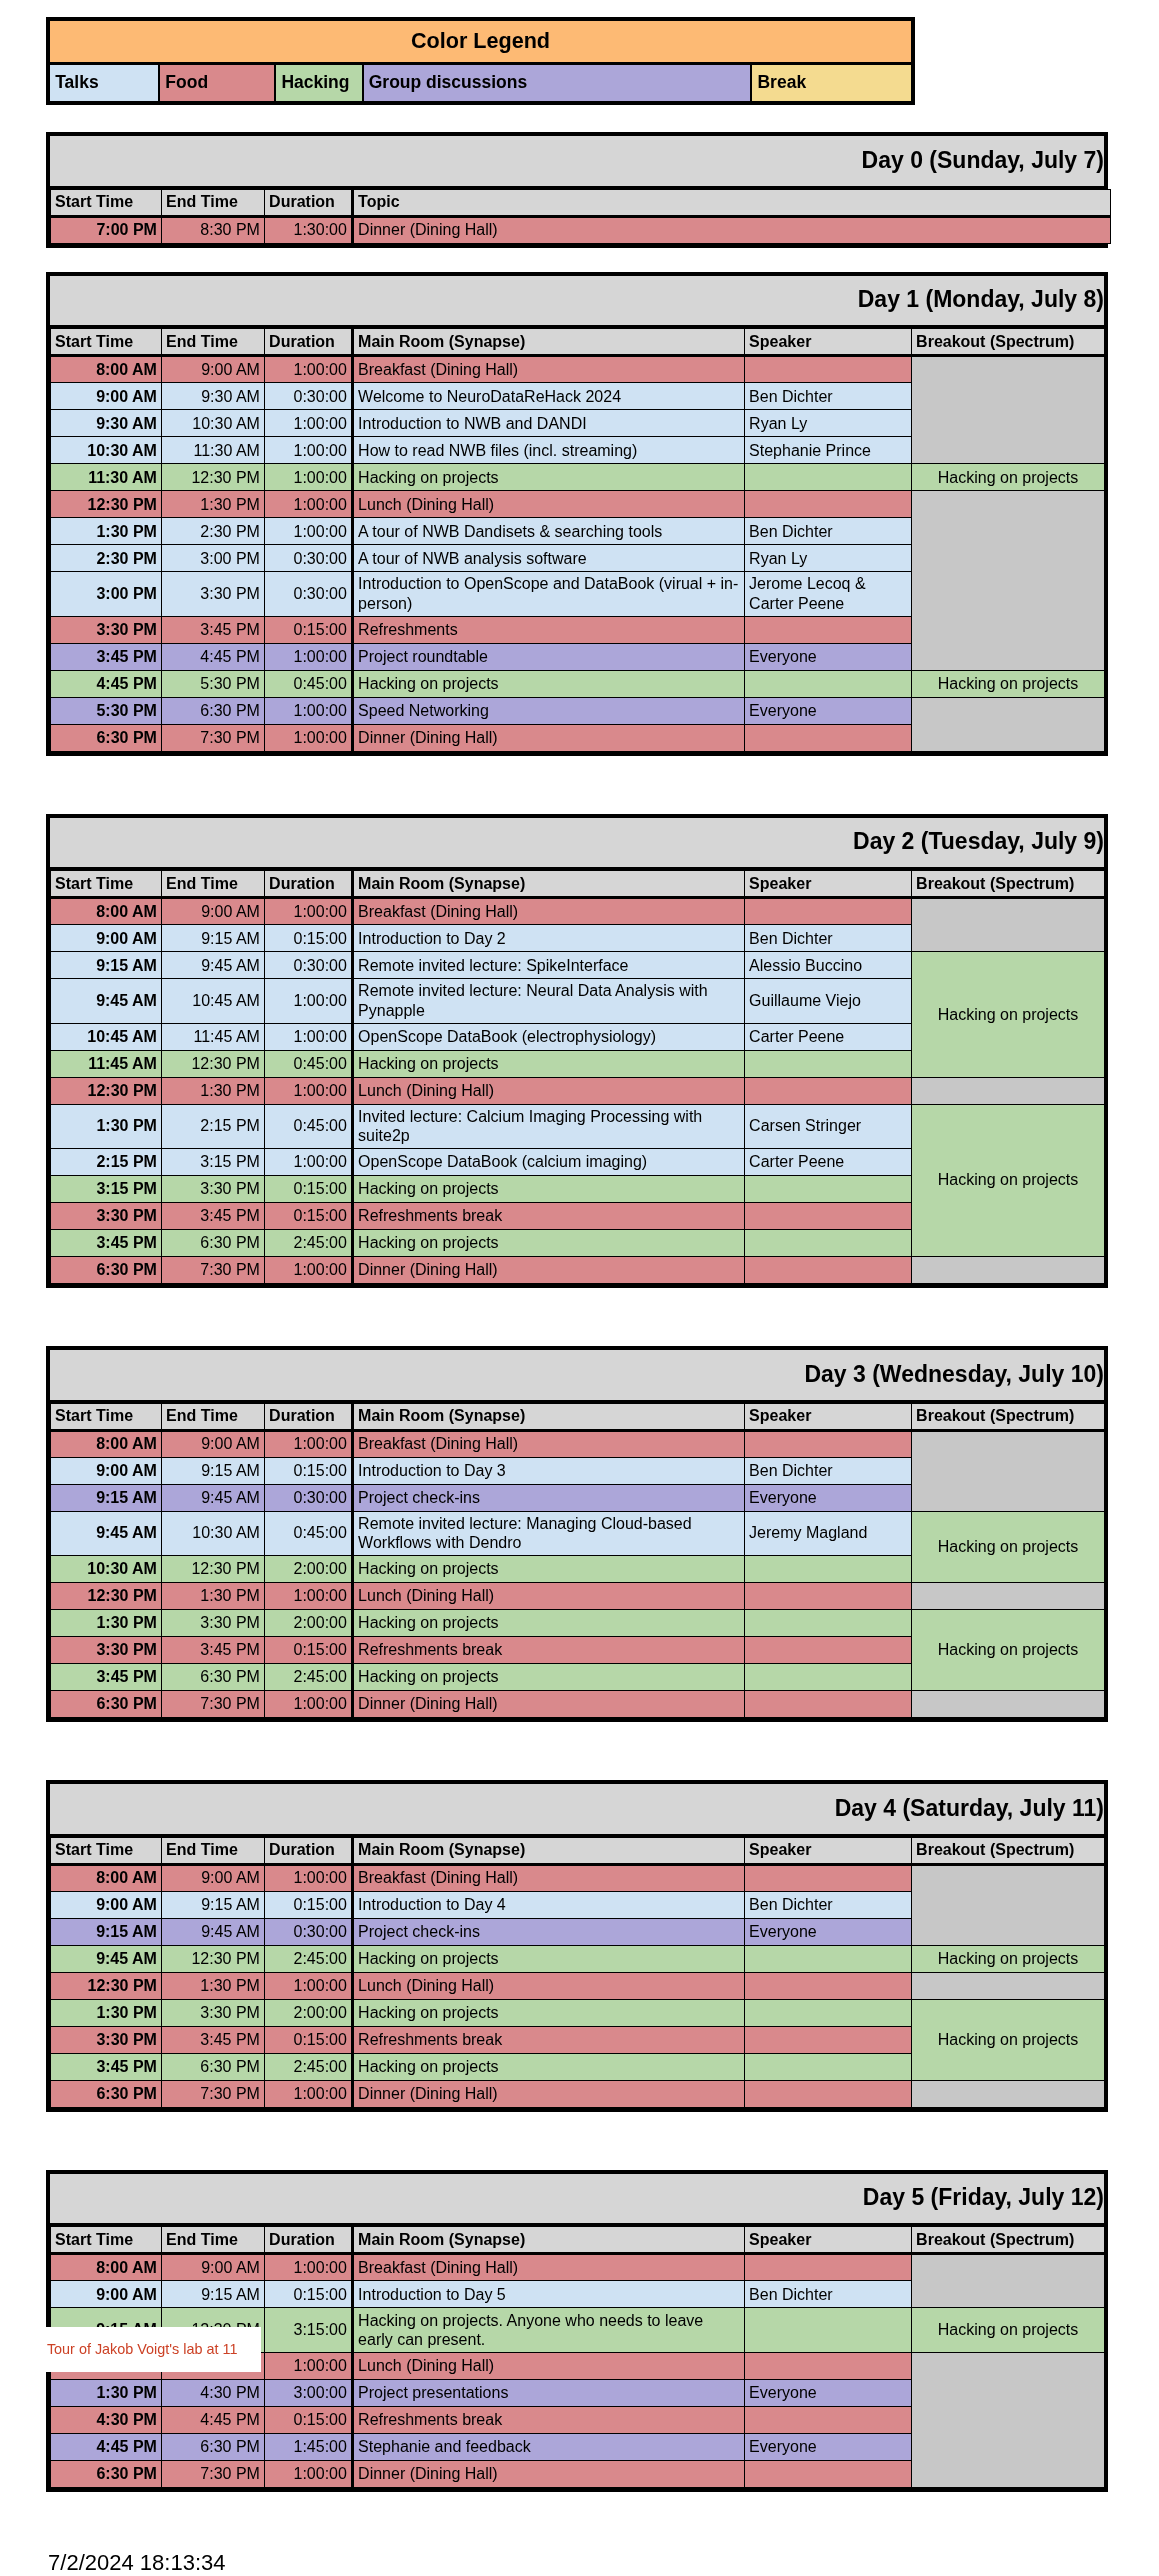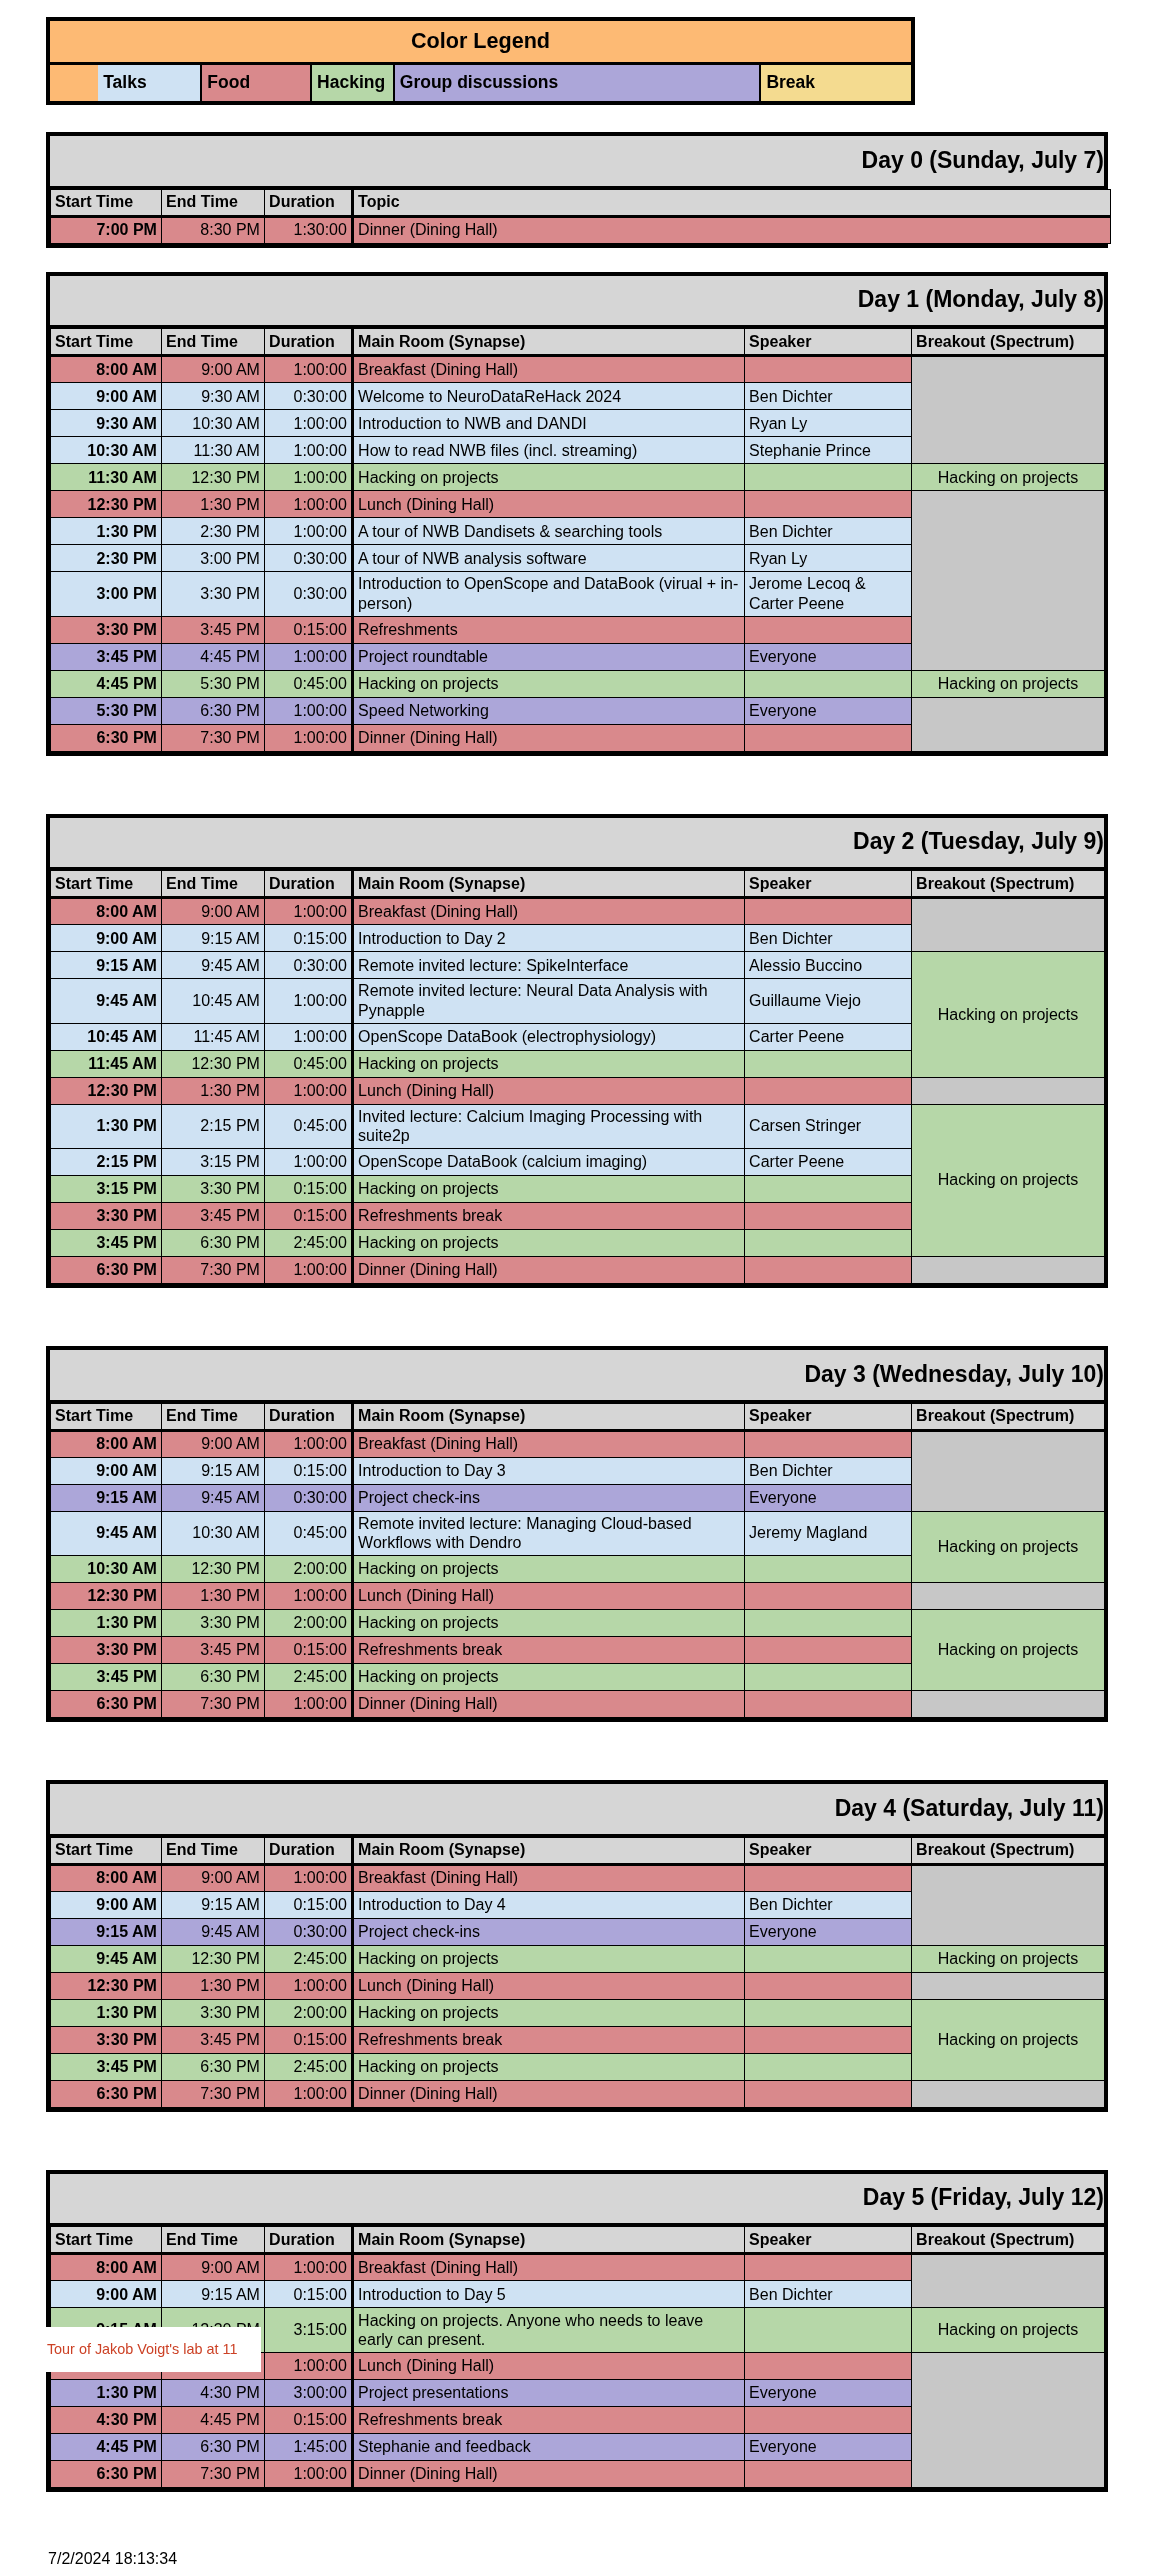--- a/index.html
+++ b/index.html
@@ -9,21 +9,21 @@
   }
   html,body{margin:0;padding:0;background:#ffffff;color:#000;
     font-family:"Liberation Sans","DejaVu Sans",sans-serif;}
   body{width:1159px;min-height:2687px;}
   .page{position:relative;padding:17px 0 0 46px;box-sizing:border-box;width:1159px;min-height:2687px;}
 
   
   .legend{width:861px;border:4.1px solid var(--c-border);margin-bottom:27px;background:#fdba74;}
   .legend-title{font-size:21.6px;font-weight:bold;text-align:center;padding:7.2px 0 8.2px 0;
     border-bottom:3.1px solid var(--c-border);}
-  .legend-row{display:flex;margin-left:48px;}
+  .legend-row{display:flex;}
   .legend-cell{box-sizing:border-box;border-right:2.6px solid var(--c-border);
     font-size:17.5px;font-weight:bold;padding:6.7px 0 7.7px 5.2px;white-space:nowrap;overflow:hidden;}
   .legend-cell:last-child{border-right:none;}
 
   
   .day{border:4.1px solid var(--c-border);width:1054px;box-sizing:content-box;background:#fff;}
   .gap-sm{margin-bottom:24px;}
   .gap-lg{margin-bottom:58px;}
   .day-title{font-size:23px;font-weight:bold;text-align:right;background:var(--c-header);
     padding:10.8px 0 12px 0;border-bottom:3.6px solid var(--c-border);}
@@ -42,21 +42,21 @@
   td.cell-breakout{text-align:center;vertical-align:middle;}
   .t-talks{background:var(--c-talks);} .t-food{background:var(--c-food);}
   .t-hacking{background:var(--c-hacking);} .t-discussions{background:var(--c-disc);}
   .b-gray{background:var(--c-bgray);} .b-hack{background:var(--c-hacking);}
 
   
   .annotation{position:absolute;left:-8.2px;top:18.5px;width:218px;height:45px;background:#ffffff;
     color:var(--c-note);font-size:14.4px;font-weight:normal;text-align:left;display:flex;
     align-items:center;padding-left:4.1px;box-sizing:border-box;z-index:6;white-space:nowrap;}
 
-  .footer{font-size:16px;margin:27px 0 0 2.1px;}
+  .footer{font-size:22px;margin:27px 0 0 2.1px;}
 </style>
 </head>
 <body>
 
 <div class="page">
 
   <div class="legend">
     <div class="legend-title">Color Legend</div>
     <div class="legend-row">
         <div class="legend-cell" style="width: 111px; background: var(--c-talks);">Talks</div>

